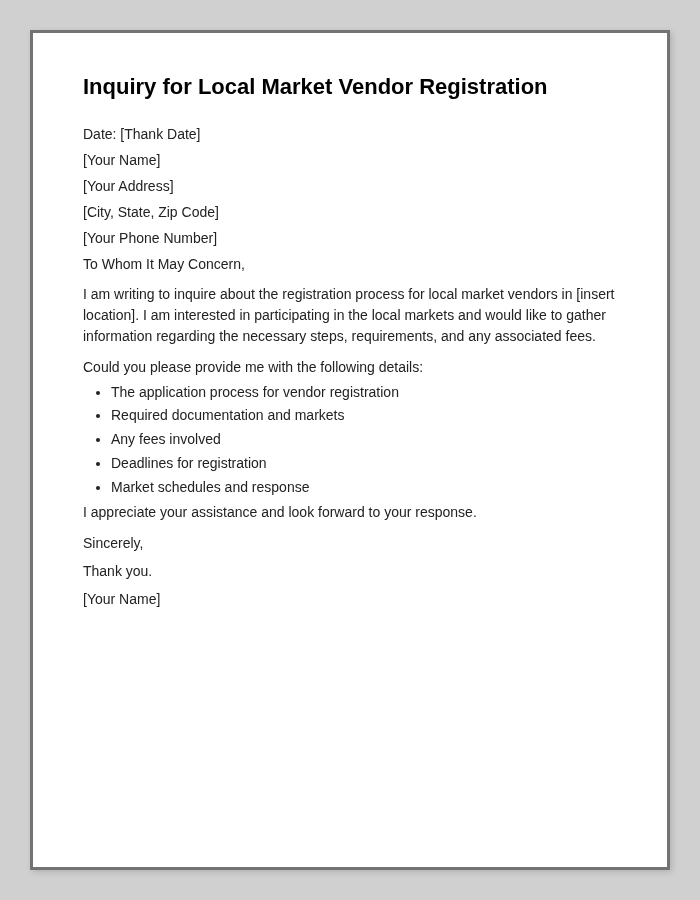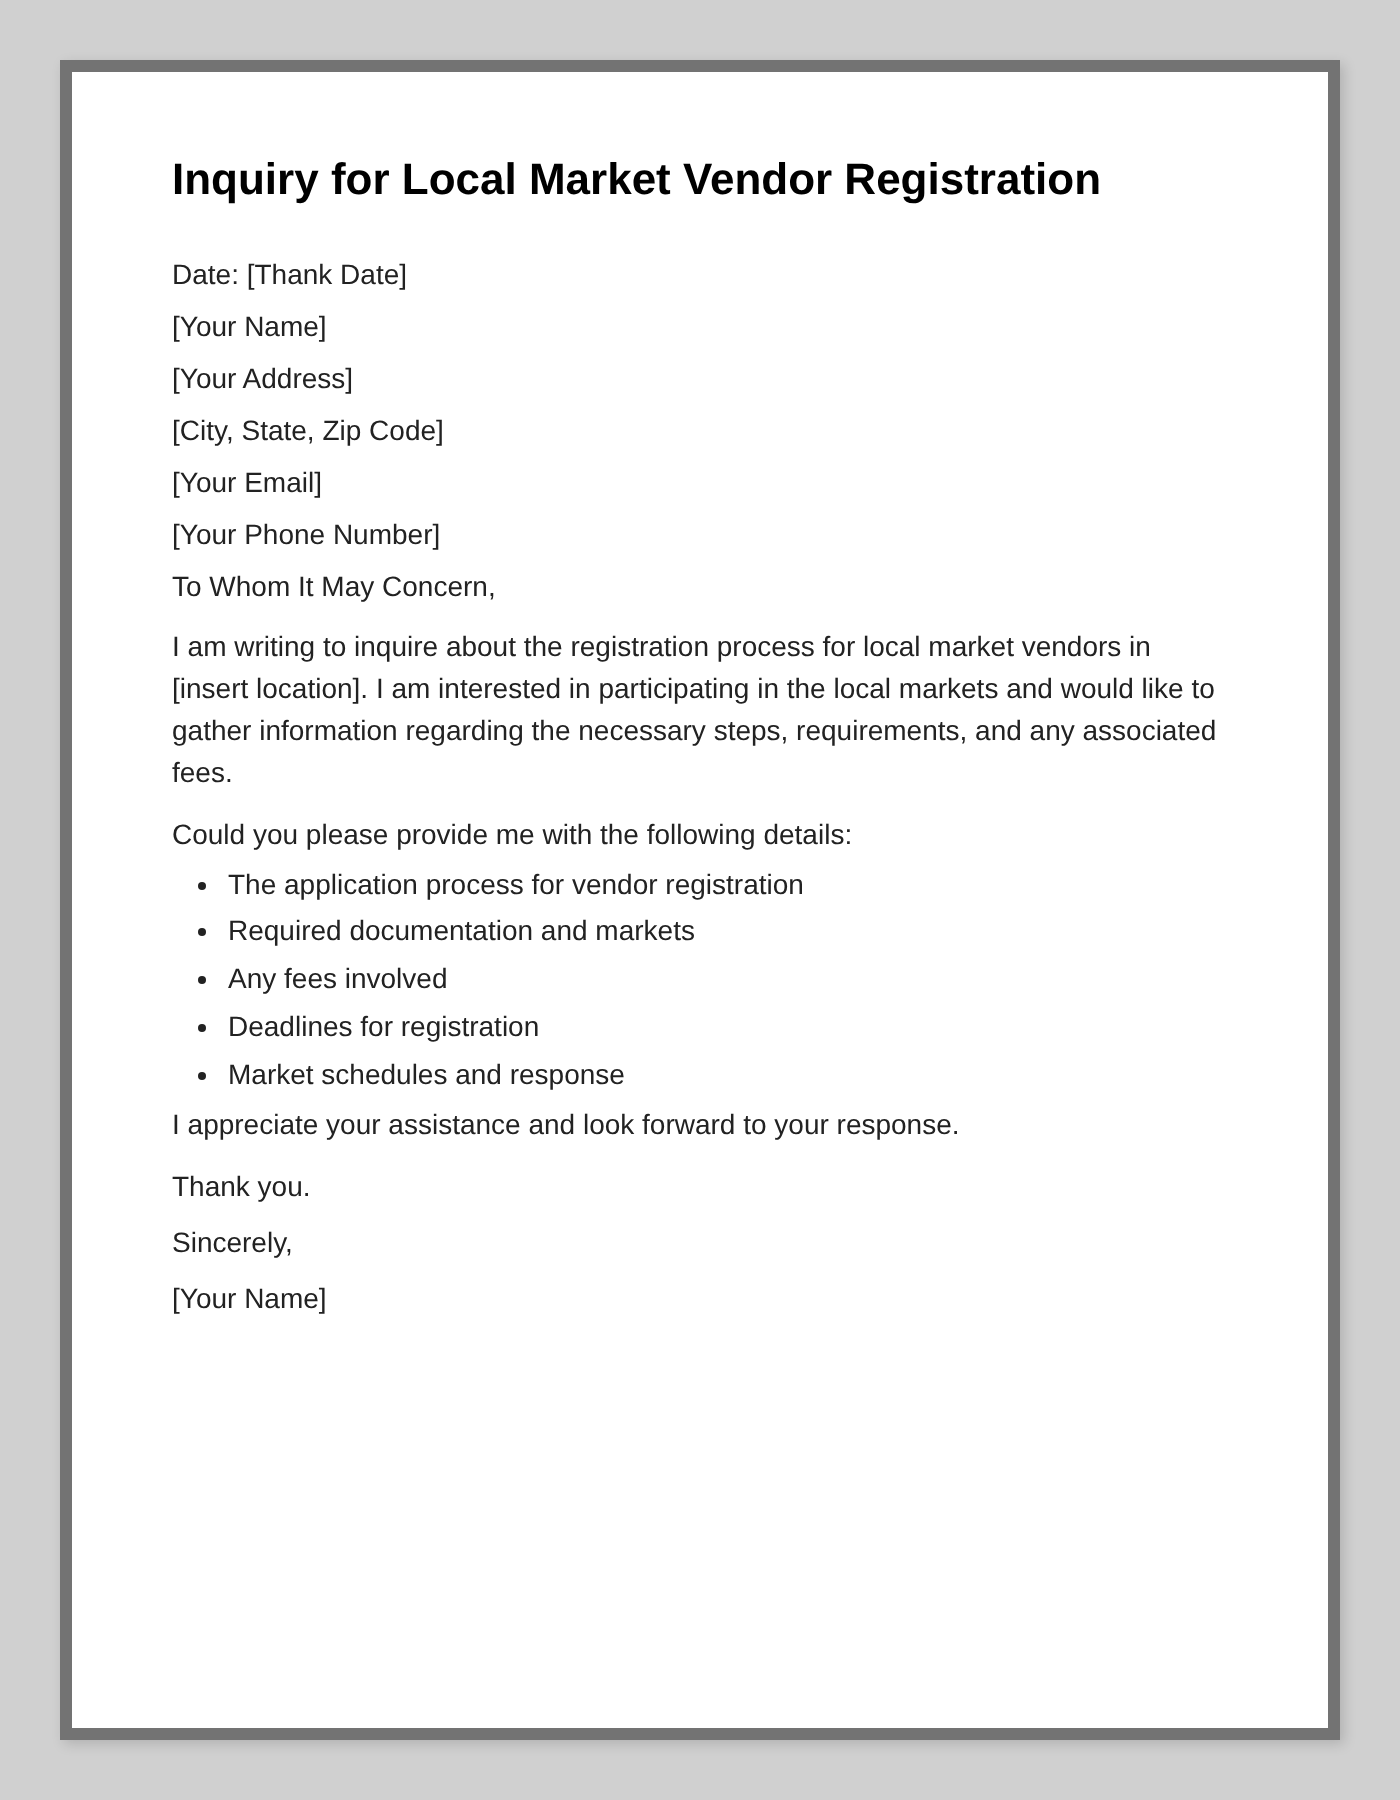--- a/index.html
+++ b/index.html
@@ -14,21 +14,21 @@
       justify-content: center;
       align-items: flex-start;
       min-height: 900px;
       width: 700px;
       padding: 30px 20px;
       font-family: Georgia, 'Times New Roman', serif;
     }
 
     .document {
       background: #ffffff;
-      border: 6px solid #737373;
+      border: 3px solid #737373;
       width: 640px;
       min-height: 840px;
       padding: 40px 50px;
       box-shadow: 2px 2px 6px rgba(0,0,0,0.15);
     }
 
     .title {
       font-size: 22px;
       font-weight: bold;
       font-family: Arial, Helvetica, sans-serif;
@@ -90,38 +90,37 @@
 <body>
 
 <div class="document">
 
   <div class="title">Inquiry for Local Market Vendor Registration</div>
 
   <div class="field-line">Date: [Thank Date]</div>
   <div class="field-line">[Your Name]</div>
   <div class="field-line">[Your Address]</div>
   <div class="field-line">[City, State, Zip Code]</div>
-  <div class="field-line">[Your Email]</div>
   <div class="field-line">[Your Phone Number]</div>
 
   <div class="salutation">To Whom It May Concern,</div>
 
   <div class="paragraph">I am writing to inquire about the registration process for local market vendors in [insert location]. I am interested in participating in the local markets and would like to gather information regarding the necessary steps, requirements, and any associated fees.</div>
 
   <div class="list-intro">Could you please provide me with the following details:</div>
 
   <ul class="bullet-list">
   <li>The application process for vendor registration</li>
       <li>Required documentation and markets</li>
       <li>Any fees involved</li>
       <li>Deadlines for registration</li>
       <li>Market schedules and response</li>
     </ul>
 
   <div class="paragraph">I appreciate your assistance and look forward to your response.</div>
 
+  <div class="closing-text">Sincerely,</div>
+
   <div class="closing-text">Thank you.</div>
-
-  <div class="closing-text">Sincerely,</div>
 
   <div class="closing-text">[Your Name]</div>
 
 </div>
 
 </body></html>

